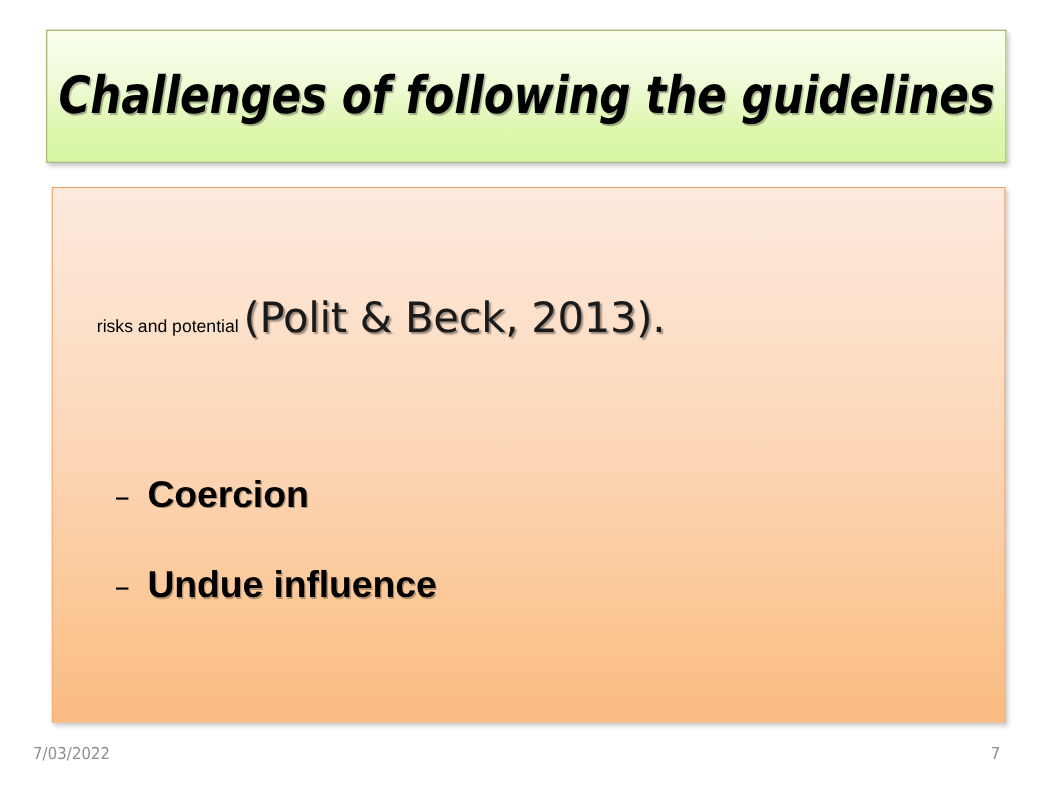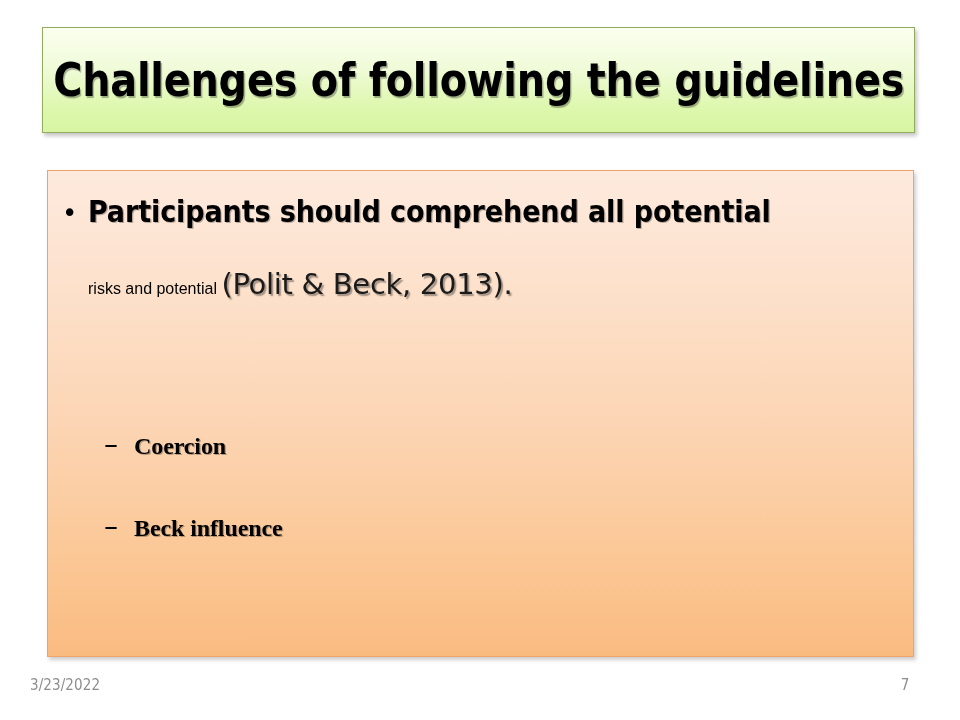--- a/index.html
+++ b/index.html
@@ -22,29 +22,30 @@
     height: 720px;
     background: #ffffff;
   }
 
   
   .title-box {
     position: absolute;
     left: 42px;
     top: 27px;
     width: 873px;
-    height: 106px;
+    height: 121px;
     box-sizing: border-box;
     border: 1px solid #93ab5e;
     background: linear-gradient(to bottom, #fbffef 0%, #f0fbd9 38%, #ddf7ac 78%, #d7f5a3 100%);
     box-shadow: 2px 3px 4px rgba(0, 0, 0, 0.23);
     display: flex;
     align-items: center;
     justify-content: center;
     overflow: hidden;
+    font-style: italic;
   }
 
   .title-text {
     font-family: "DejaVu Sans Condensed", "Liberation Sans Narrow", "Liberation Sans", sans-serif;
     font-weight: bold;
     font-size: 47px;
     line-height: 1.05;
     color: #000000;
     letter-spacing: -0.2px;
     text-align: center;
@@ -100,43 +101,43 @@
     font-size: 30px;
     color: #000000;
     letter-spacing: -0.1px;
     text-shadow: 1.2px 1.2px 0.6px rgba(0, 0, 0, 0.28);
   }
 
   
   .cite {
     font-family: "DejaVu Sans", sans-serif;
     font-weight: normal;
-    font-size: 29px;
+    font-size: 38px;
     color: #1a1a1a;
     letter-spacing: -0.3px;
     text-shadow: 1.8px 1.8px 1.4px rgba(0, 0, 0, 0.38);
   }
 
   
   .lvl2 {
     left: 56px;
   }
   .lvl2 .marker {
     display: inline-block;
     width: 30px;
     font-family: "DejaVu Sans", sans-serif;
     font-weight: normal;
     font-size: 28px;
     line-height: 1;
     color: #000000;
   }
   .lvl2 .txt {
-    font-family: Liberation Serif, serif;
+    font-family: Liberation Sans, sans-serif;
     font-weight: bold;
-    font-size: 24px;
+    font-size: 34px;
     color: #000000;
     letter-spacing: -0.1px;
     text-shadow: 1.2px 1.2px 0.6px rgba(0, 0, 0, 0.28);
     text-align: center;
   }
 
   
   .cont {
     left: 14px;
     padding-left: 26px;
@@ -168,36 +169,33 @@
 
 <div class="slide">
 
   <div class="title-box">
     <div class="title-text">Challenges of following the guidelines</div>
   </div>
 
   <div class="body-box">
     <div class="body-inner">
 
-      <div class="bullet-row lvl1" style="top:23px;">
-        <span class="marker">•</span><span class="txt">Participants should comprehend all potential</span>
-      </div>
 
       <div class="bullet-row cont" style="top:96px;">
         <span class="txt">risks and potential </span><span class="cite">(Polit &amp; Beck, 2013).</span>
       </div>
 
 
       <div class="bullet-row lvl2" style="top:260px;">
         <span class="marker">–</span><span class="txt">Coercion</span>
       </div>
 
       <div class="bullet-row lvl2" style="top:342px;">
-        <span class="marker">–</span><span class="txt">Beck influence</span>
+        <span class="marker">–</span><span class="txt">Undue influence</span>
       </div>
 
     </div>
   </div>
 
-  <div class="footer-date">3/23/2022</div>
+  <div class="footer-date">7/03/2022</div>
   <div class="footer-page">7</div>
 
 </div>
 
 </body></html>

